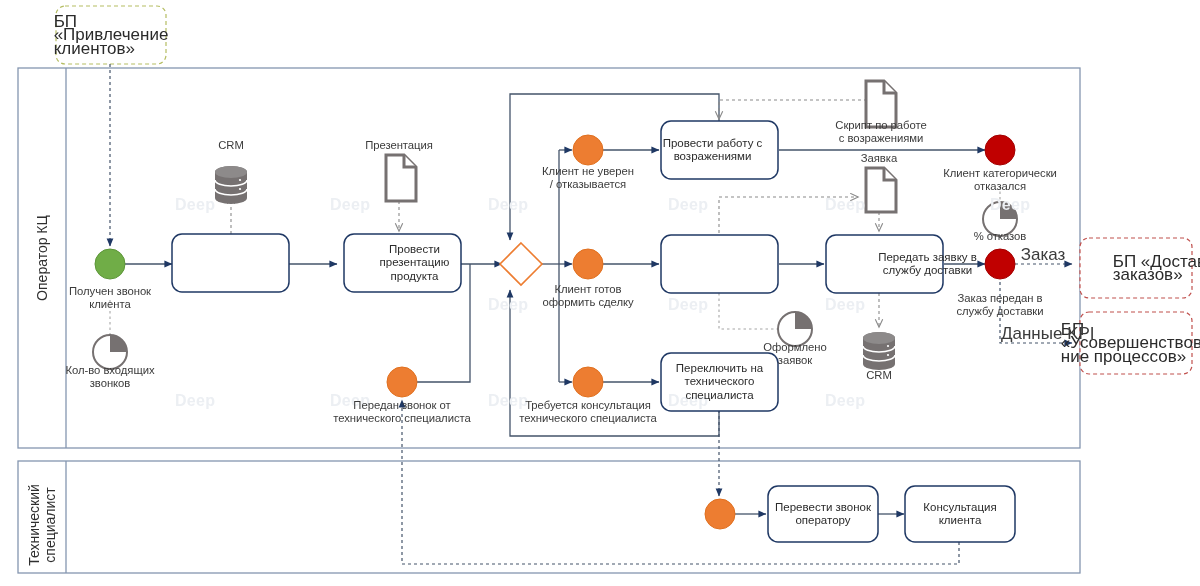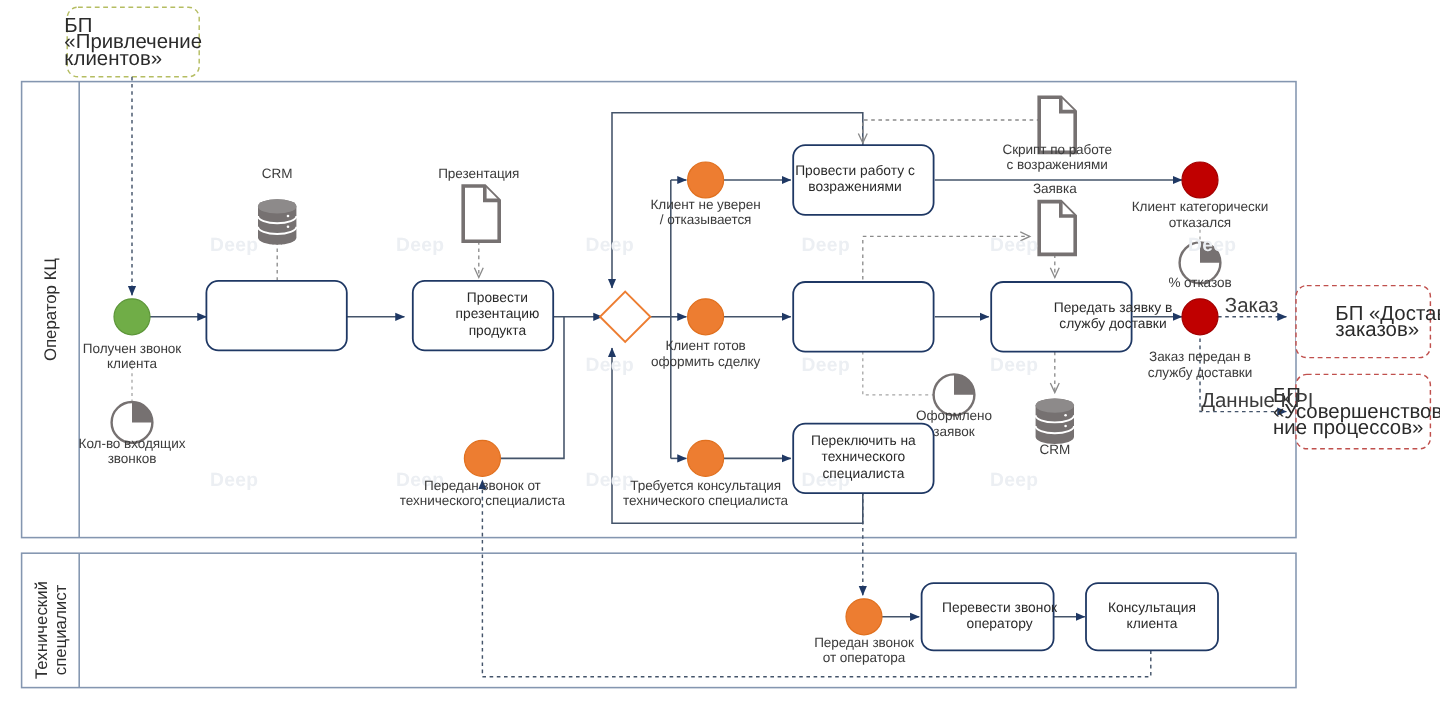--- a/index.html
+++ b/index.html
@@ -267,37 +267,35 @@
 <div class="tasklbl" style="left:344px;top:234px;width:117px;height:58px;margin-left:12px;">Провести
 презентацию
 продукта</div>
 <div class="tasklbl" style="left:661px;top:121px;width:103px;height:58px;">Провести работу с
 возражениями</div>
 <div class="tasklbl" style="left:661px;top:353px;width:117px;height:58px;">Переключить на
 технического
 специалиста</div>
 <div class="tasklbl" style="left:826px;top:235px;width:117px;height:58px;margin-left:43px;">Передать заявку в
 службу доставки</div>
-<div class="tasklbl" style="left:768px;top:486px;width:110px;height:56px;padding-left:10px;">Перевести звонок
+<div class="tasklbl" style="left:768px;top:486px;width:110px;height:56px;">Перевести звонок
 оператору</div>
 <div class="tasklbl" style="left:905px;top:486px;width:110px;height:56px;border-radius:25px;">Консультация
 клиента</div>
 
 <div class="lbl" style="left:45px;top:285px;width:130px;">Получен звонок
 клиента</div>
 <div class="lbl" style="left:528px;top:165px;width:120px;">Клиент не уверен
 / отказывается</div>
 <div class="lbl" style="left:530px;top:283px;width:116px;">Клиент готов
 оформить сделку</div>
 <div class="lbl" style="left:509px;top:399px;width:158px;">Требуется консультация
 технического специалиста</div>
 <div class="lbl" style="left:326px;top:399px;width:152px;">Передан звонок от
 технического специалиста</div>
-<div class="lbl" style="left:661px;top:530px;width:118px;">Передан звонок
-от оператора</div>
 <div class="lbl" style="left:933px;top:167px;width:134px;">Клиент категорически
 отказался</div>
 <div class="lbl" style="left:941px;top:292px;width:118px;text-align:center;">Заказ передан в
 службу доставки</div>
 
 <div class="lbl" style="left:191px;top:139px;width:80px;">CRM</div>
 <div class="lbl" style="left:349px;top:139px;width:100px;">Презентация</div>
 <div class="lbl" style="left:816px;top:119px;width:130px;">Скрипт по работе
 с возражениями</div>
 <div class="lbl" style="left:841px;top:152px;width:76px;">Заявка</div>

